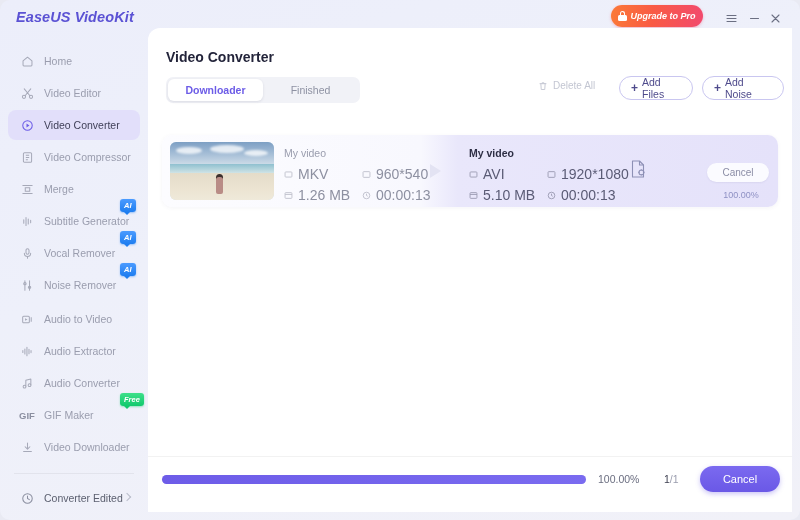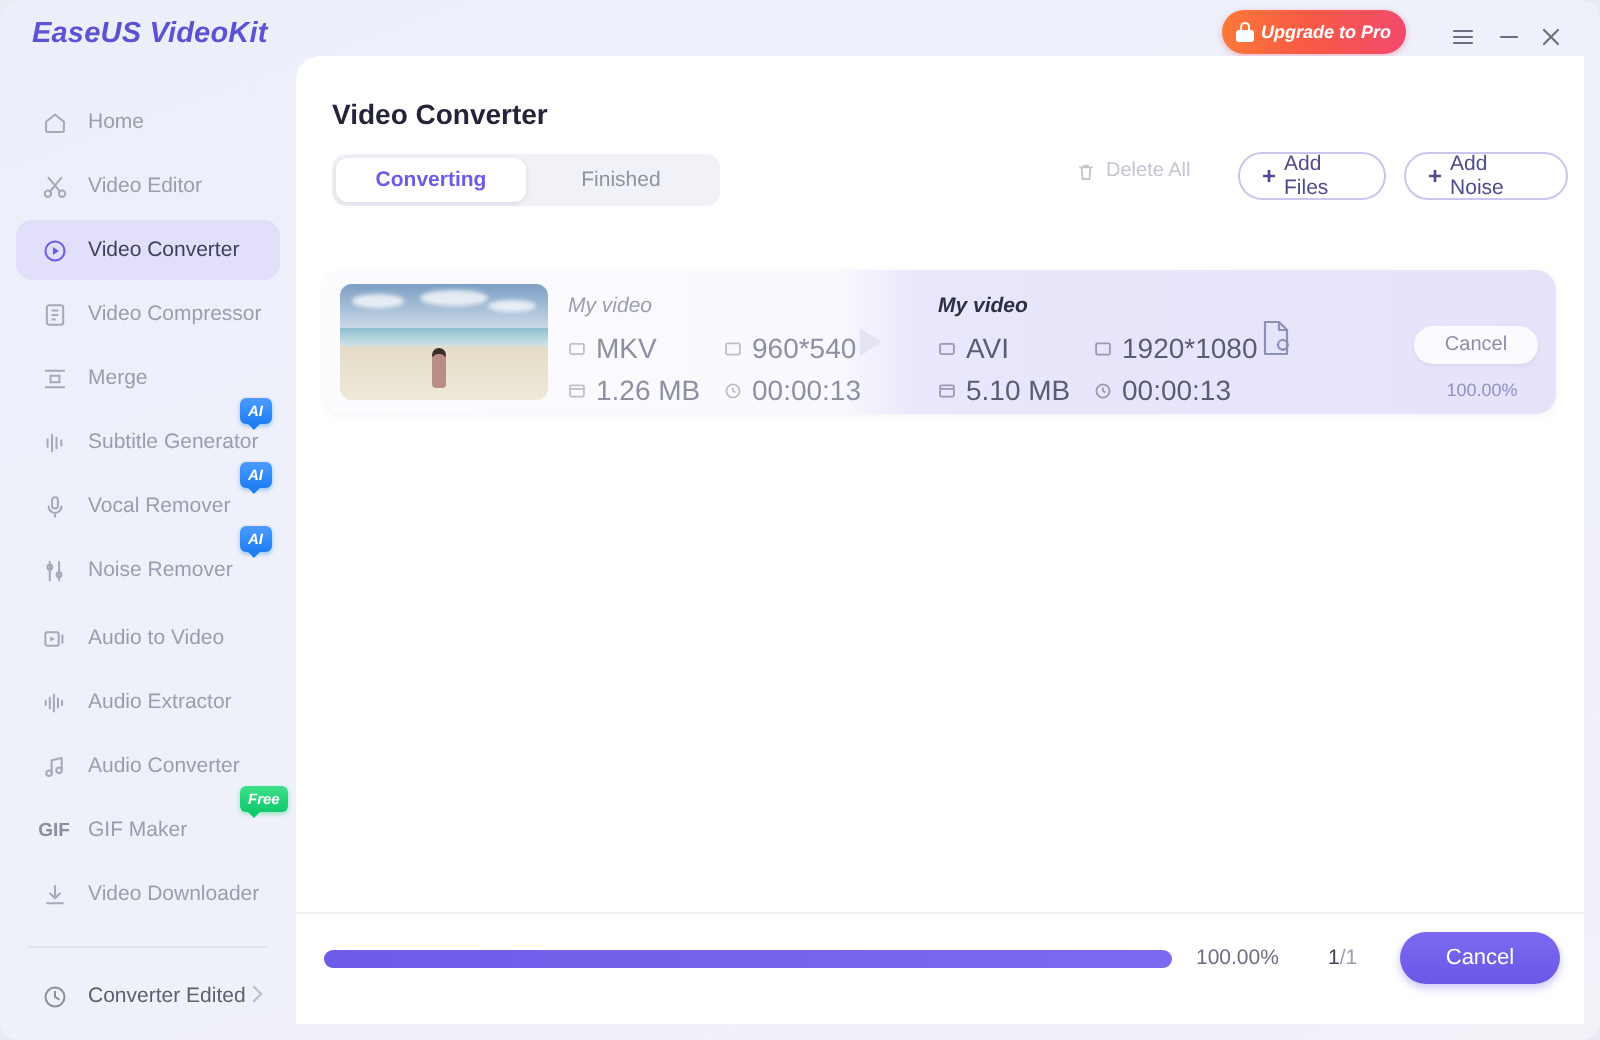--- a/index.html
+++ b/index.html
@@ -177,21 +177,21 @@
   .thumb .sea   { position:absolute; left:0; top:38%; width:100%; height:16%;
                   background: linear-gradient(180deg,#8fc0cf,#cfe3e6); }
   .thumb .sand  { position:absolute; left:0; top:53%; width:100%; height:47%;
                   background: linear-gradient(180deg,#e4dcc9 0%, #ece4d2 60%, #efe9da 100%); }
   .thumb .person{ position:absolute; left:44%; top:60%; width:7px; height:17px;
                   background: #b98c86; border-radius: 3px 3px 2px 2px; }
   .thumb .head  { position:absolute; left:44%; top:55%; width:7px; height:7px;
                   background:#3b2f2c; border-radius:50%; }
 
   .meta-block { position: absolute; }
-  .meta-title { font-size: 10.5px; margin-bottom: 7px; white-space: nowrap; font-style: italic; }
+  .meta-title { font-size: 10.5px; margin-bottom: 7px; white-space: nowrap; }
   .meta-row { display: flex; gap: 0; margin-bottom: 5px; }
   .meta-cell {
     display: flex; align-items: center; gap: 5px;
     font-size: 14px; white-space: nowrap;
   }
   .meta-cell .mi { width: 9px; height: 9px; flex: none; opacity: .55; }
   .src .meta-title { color: #9a9dae; }
   .src .meta-cell  { color: #8d90a1; }
   .dst .meta-title { color: #2e2f45; font-weight: bold; }
   .dst .meta-cell  { color: #5a5b75; }
@@ -424,21 +424,21 @@
       <span class="lbl">Converter Edited</span>
       <span class="chev"></span>
     </div>
   </div>
 
   <div class="panel">
 
     <div class="page-title">Video Converter</div>
 
     <div class="tabs">
-      <div class="tab active">Converting</div>
+      <div class="tab active">Downloader</div>
       <div class="tab">Finished</div>
     </div>
 
     <div class="delete-all">
       <svg width="10" height="10" viewBox="0 0 12 12" fill="none" stroke="currentColor" stroke-width="1.1" stroke-linecap="round">
         <path d="M2.4 3.2h7.2M4.8 3.2V2.2h2.4v1M3.4 3.2l.5 7h4.2l.5-7"></path>
       </svg>
       <span>Delete All</span>
     </div>
 

